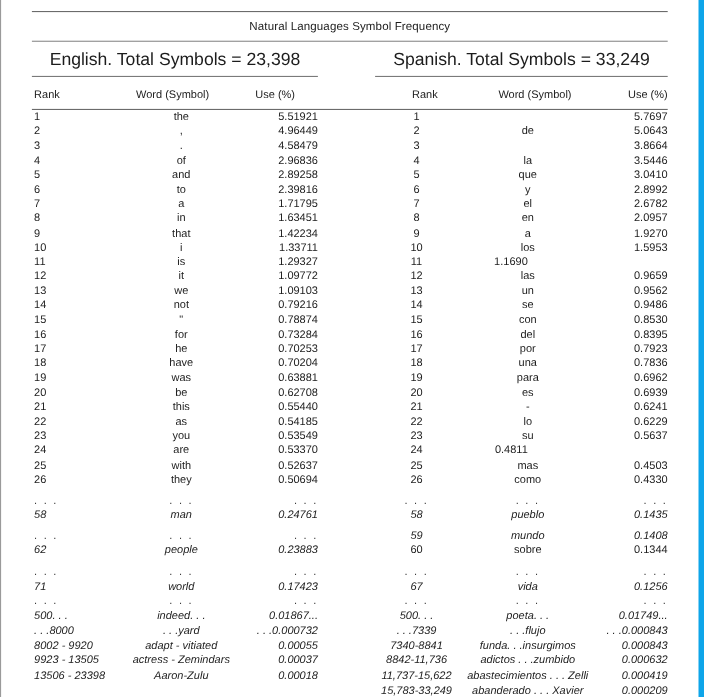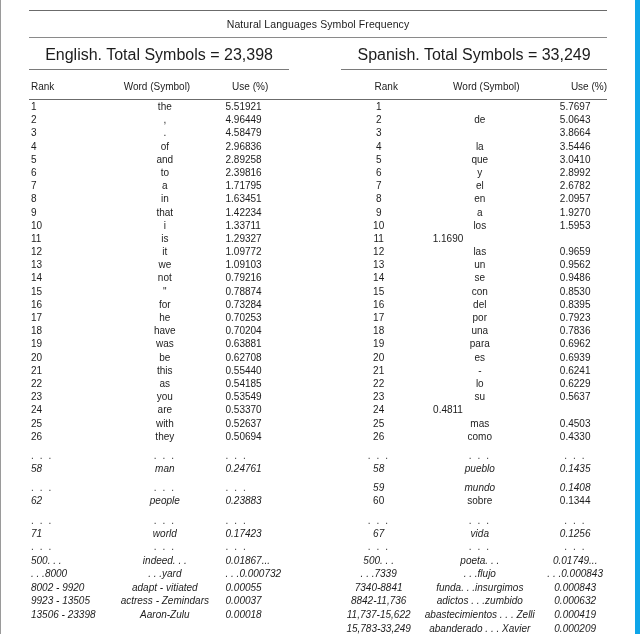--- a/index.html
+++ b/index.html
@@ -88,25 +88,25 @@
   .row {
     display: flex;
     width: 100%;
     line-height: 13.2px;
     height: 13.2px;
   }
   .row.spacer { height: 6px; }
 
   .c-rank   { width: 13%;  text-align: left;   padding-left: 2px; box-sizing: border-box; }
   .c-word   { width: 21%;  text-align: center; box-sizing: border-box; }
-  .c-use    { width: 11%;   box-sizing: border-box; }
+  .c-use    { width: 11%;  text-align: right;  box-sizing: border-box; }
   .c-gap    { width: 9%; }
   .c-rank2  { width: 13%;  text-align: center; box-sizing: border-box; }
   .c-word2  { width: 22%;  text-align: center; box-sizing: border-box; }
-  .c-use2   { width: 11%;  text-align: center;  box-sizing: border-box; }
+  .c-use2   { width: 11%;  text-align: right;  box-sizing: border-box; }
 
   
   .h-rank   { width: 13%;  text-align: left;  padding-left: 2px; box-sizing: border-box;}
   .h-word   { width: 21%;  text-align: center; box-sizing: border-box;}
   .h-use    { width: 11%;  text-align: center; box-sizing: border-box;}
   .h-gap    { width: 9%; }
   .h-rank2  { width: 13%;  text-align: center; box-sizing: border-box;}
   .h-word2  { width: 22%;  text-align: center; box-sizing: border-box;}
   .h-use2   { width: 11%;  text-align: right; box-sizing: border-box;}
 

